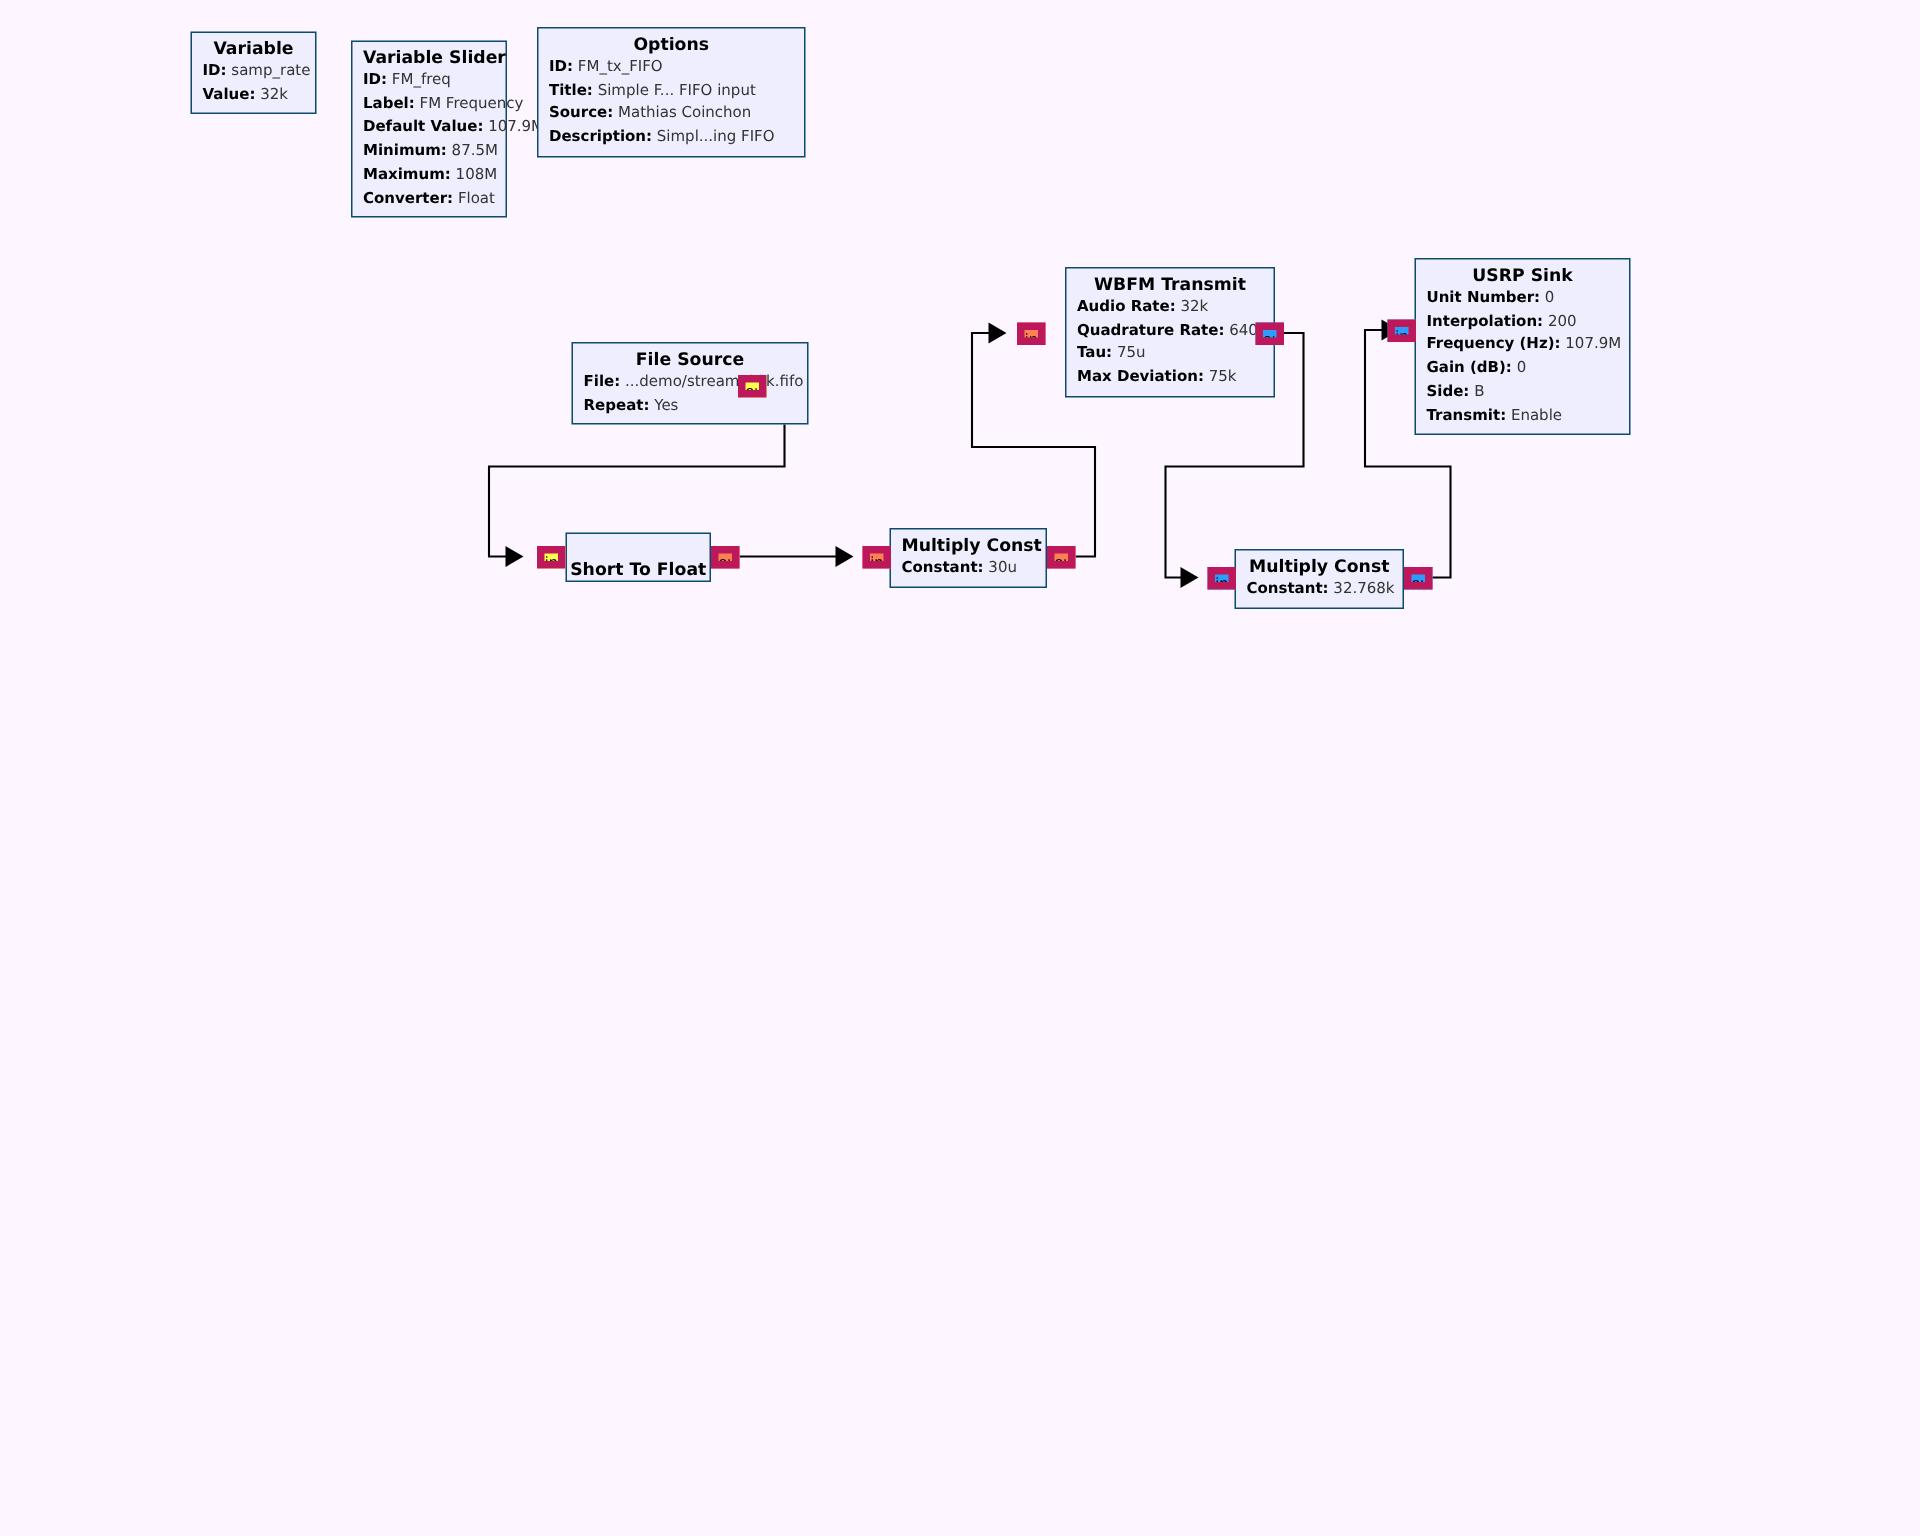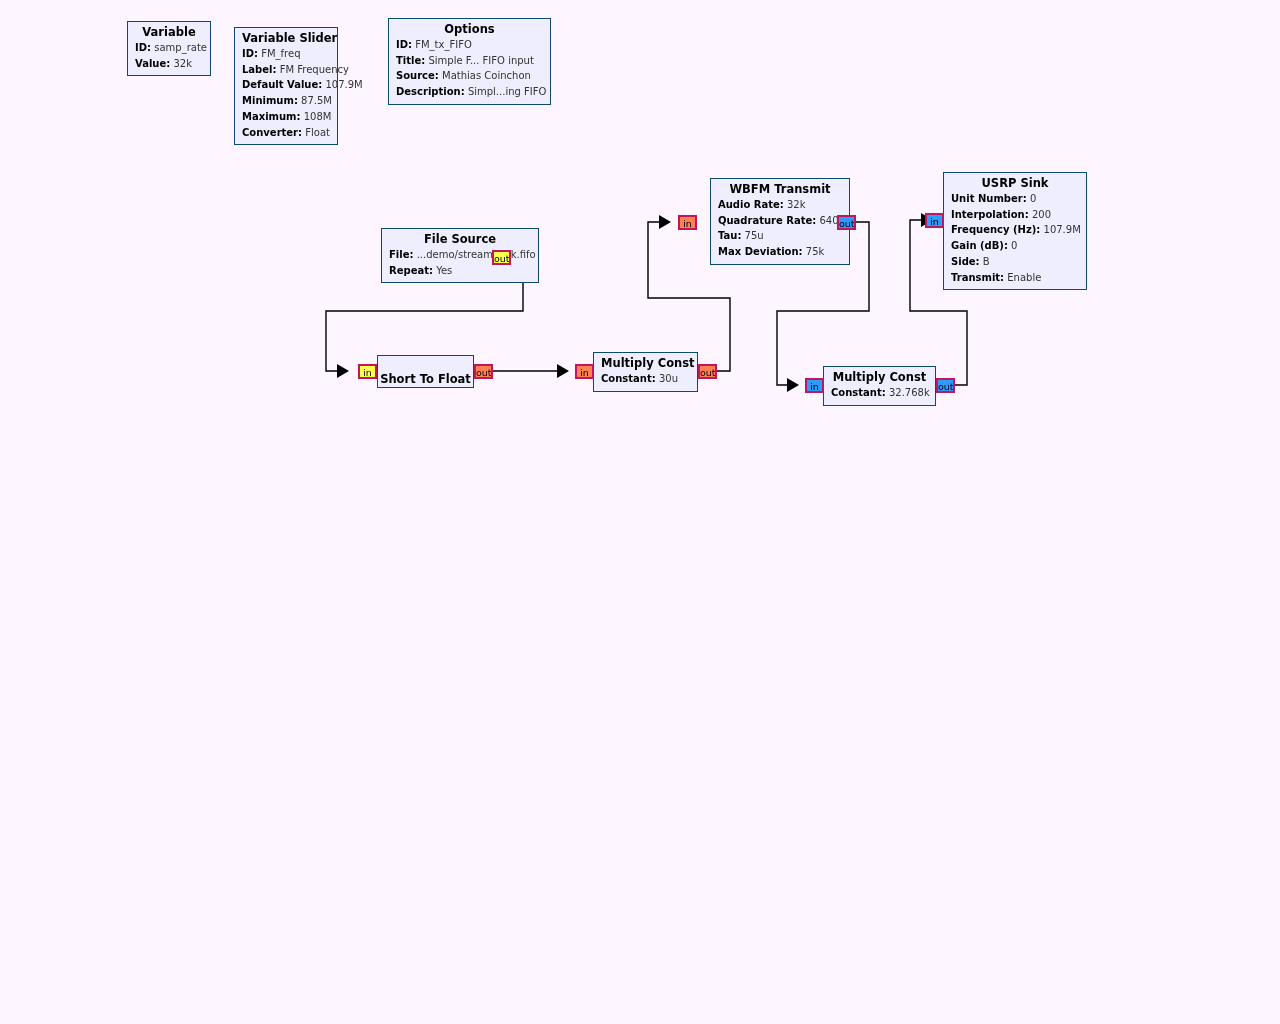--- a/index.html
+++ b/index.html
@@ -58,21 +58,21 @@
     color: #000;
   }
   .param .v {
     font-weight: normal;
     color: #333;
   }
 
   
   .port {
     position: absolute;
-    border: 2px solid #be185d;
+    border: 5px solid #be185d;
     box-sizing: border-box;
     font-size: 9.5px;
     line-height: 13px;
     text-align: center;
     color: #000;
     font-family: "DejaVu Sans", sans-serif;
     height: 15px;
     overflow: hidden;
   }
   .port-yellow { background: #ffff4d; }
@@ -147,21 +147,21 @@
     <div class="param">
       <span class="k">Maximum:</span>
       <span class="v">108M</span>
     </div>
     <div class="param">
       <span class="k">Converter:</span>
       <span class="v">Float</span>
     </div>
   </div>
 
-  <div class="block" style="left:388px; top:18px; width:163px;">
+  <div class="block" style="left:358px; top:18px; width:179px;">
     <div class="block-title">Options</div>
     <div class="param">
       <span class="k">ID:</span>
       <span class="v">FM_tx_FIFO</span>
     </div>
     <div class="param">
       <span class="k">Title:</span>
       <span class="v">Simple F... FIFO input</span>
     </div>
     <div class="param">

